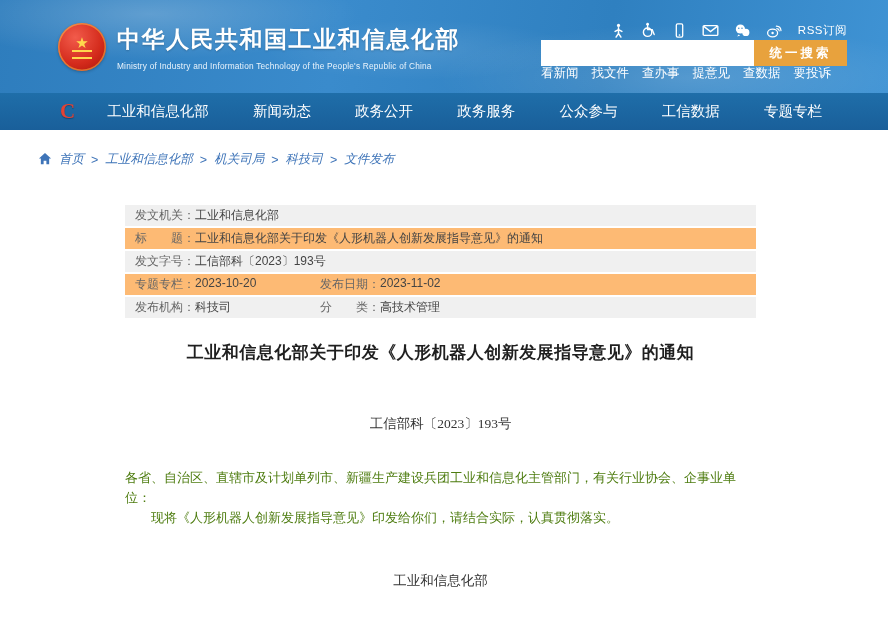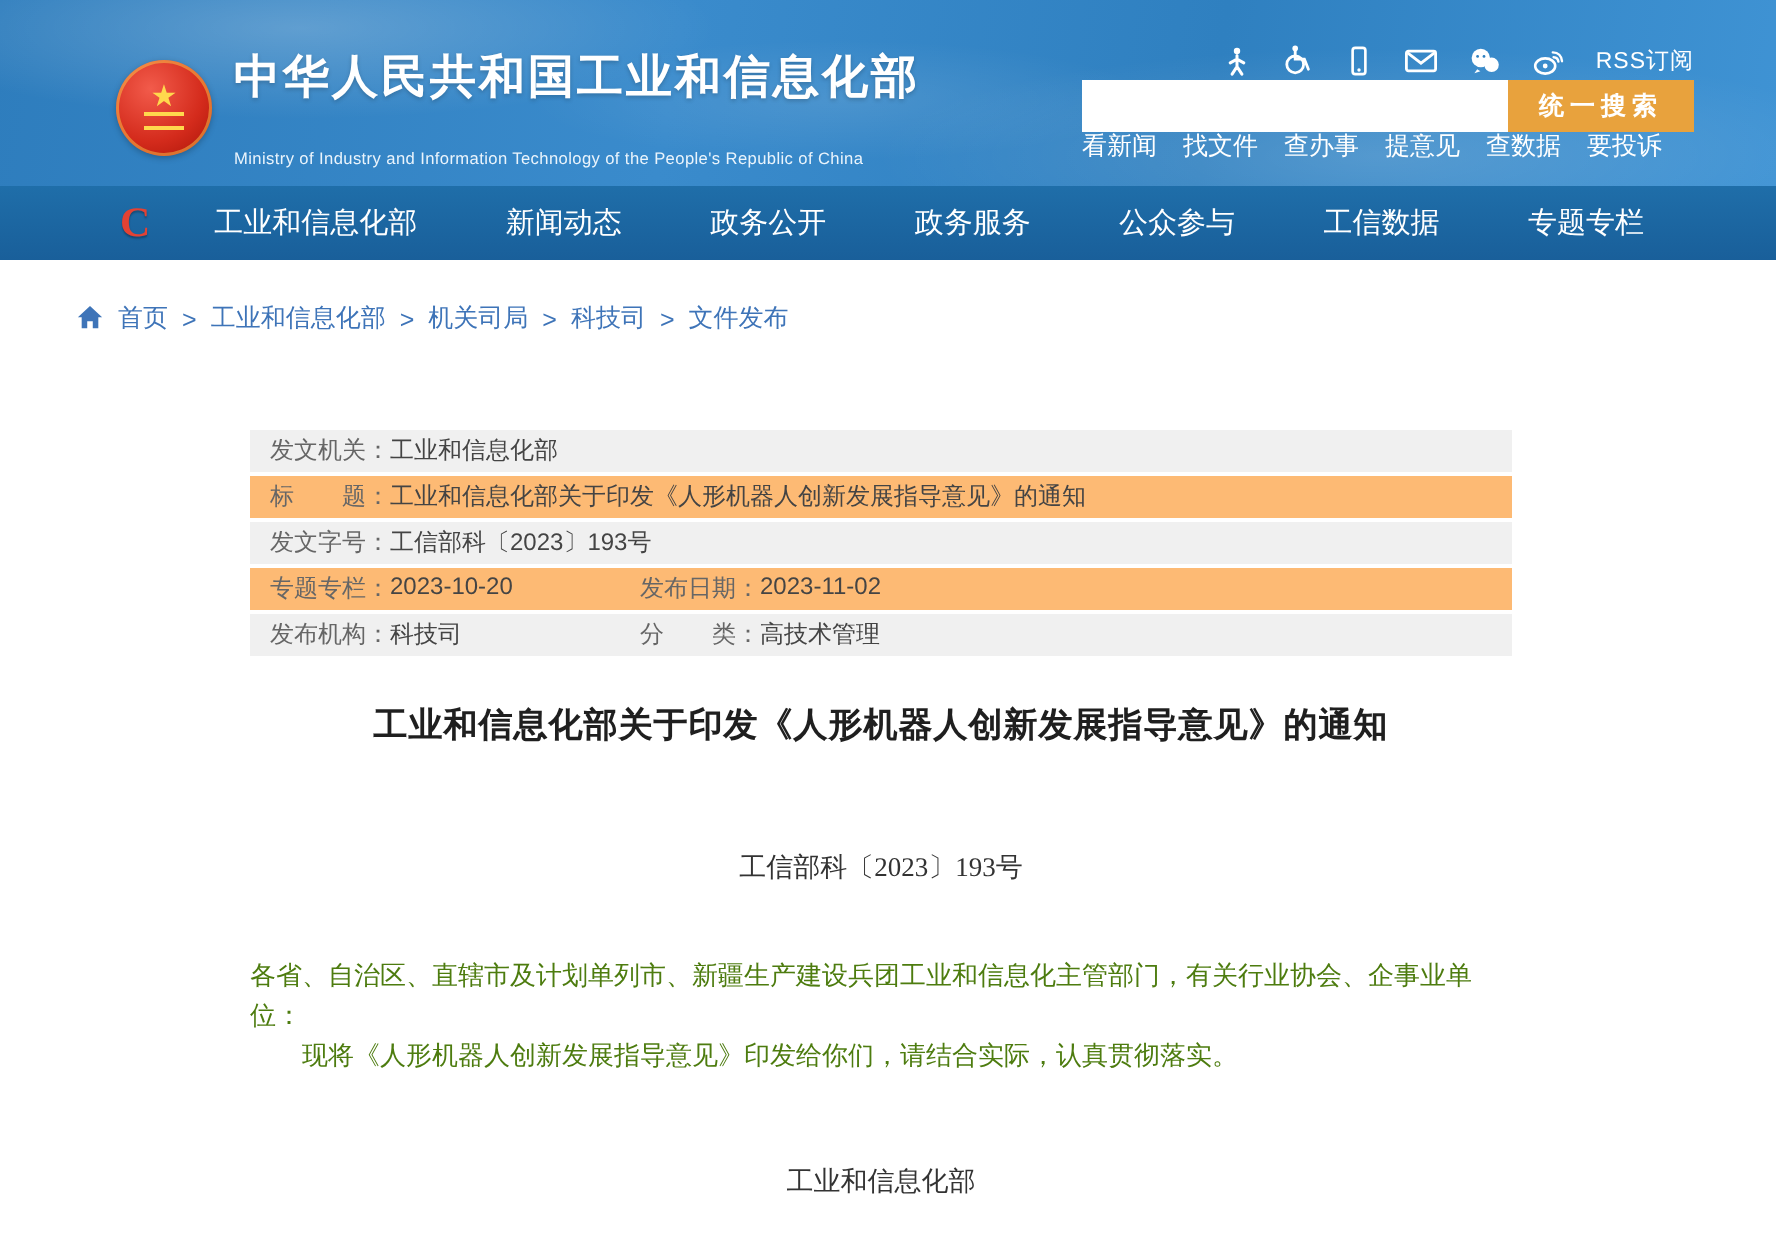--- a/index.html
+++ b/index.html
@@ -33,21 +33,21 @@
     display:flex; flex-direction:column; align-items:center; justify-content:center;
   }
   .emblem-star { color:#ffd84d; font-size:15px; line-height:13px; }
   .emblem-gate { width:20px; height:9px; margin-top:1px;
     border-top:2px solid #ffd84d; border-bottom:2px solid #ffd84d; }
   .brand-text .cn {
     color:#fff; font-size:23px; font-weight:bold; letter-spacing:1.5px;
     text-shadow:0 1px 2px rgba(0,0,0,0.2); white-space:nowrap;text-align:right;
   }
   .brand-text .en {
-    color:#eaf4fc; font-size:8.3px; margin-top:20px; letter-spacing:0.2px; white-space:nowrap;
+    color:#eaf4fc; font-size:8.3px; margin-top:6px; letter-spacing:0.2px; white-space:nowrap;
   }
 
   .search-area { position:absolute; top:40px; right:41px; width:306px; }
   .search-row { display:flex; height:18px; }
   .search-input {
     flex:1; border:none; outline:none; background:#fff; height:26px;
     padding:0 8px; font-size:13px;
   }
   .search-btn {
     width:93px; height:26px; border:none; background:#e8a23d; color:#fff;
@@ -67,25 +67,25 @@
     text-shadow:0 1px 1px rgba(0,0,0,0.3); cursor:pointer;
   }
   .nav-list { flex:1; display:flex; justify-content:space-between; margin:0 66px 0 32px; }
   .nav-item { color:#fff; font-size:14.5px; cursor:pointer; white-space:nowrap; }
 
   
   .breadcrumb {
     margin:21px 0 0 38px; display:flex; align-items:center; gap:7px;
     font-size:12.5px; color:#3e74b8;
   }
-  .breadcrumb .crumb { cursor:pointer; }
+  .breadcrumb .crumb { cursor:pointer;font-style:italic; }
   .breadcrumb .sep { color:#3e74b8; }
 
   
-  .meta-table { margin:47px 0 0 125px; width:631px; font-size:12px; }
+  .meta-table { margin:37px 0 0 125px; width:631px; font-size:12px; }
   .meta-row { display:flex; align-items:center; min-height:19px; padding:2px 10px; margin-bottom:2px; }
   .meta-row.odd  { background:#f0f0f0; }
   .meta-row.even { background:#fdba74; }
   .meta-cell { display:flex; }
   .meta-cell.w { width:185px; flex:none; }
   .meta-label { color:#666; white-space:pre; }
   .meta-value { color:#444; }
 
   
   .document { margin-left:125px; width:631px; }

